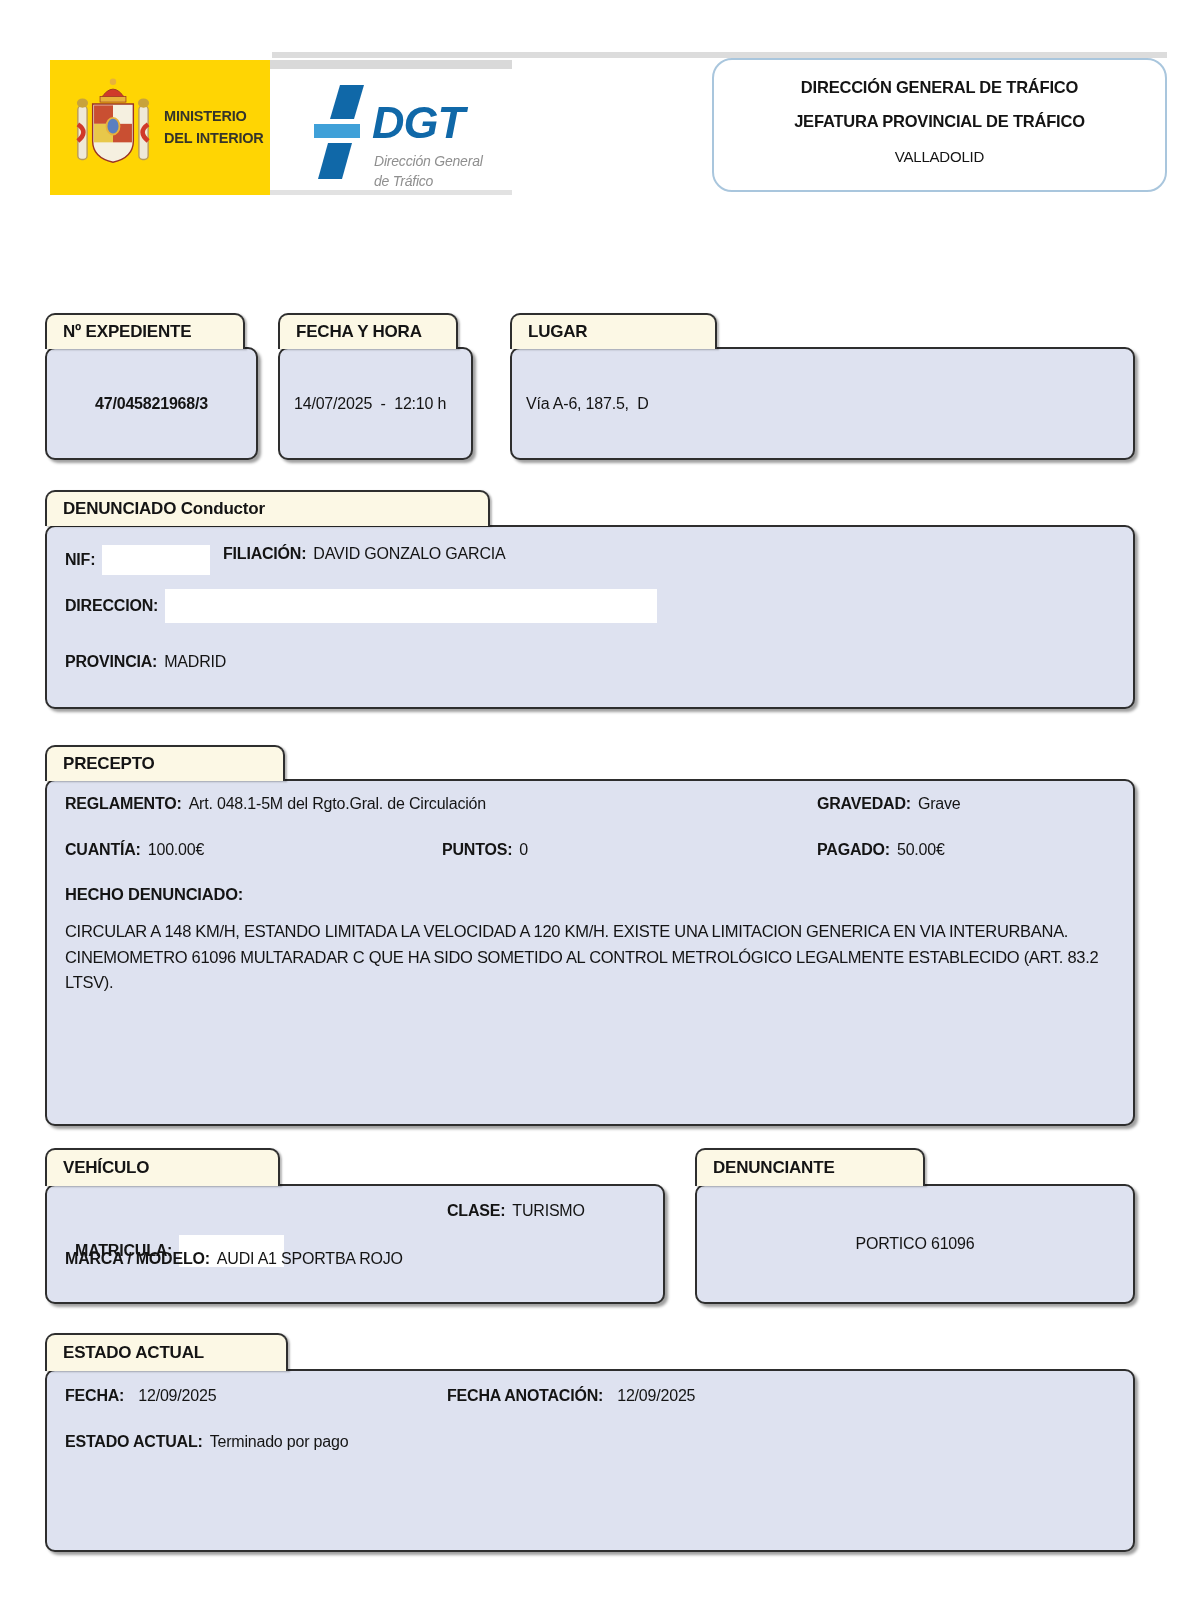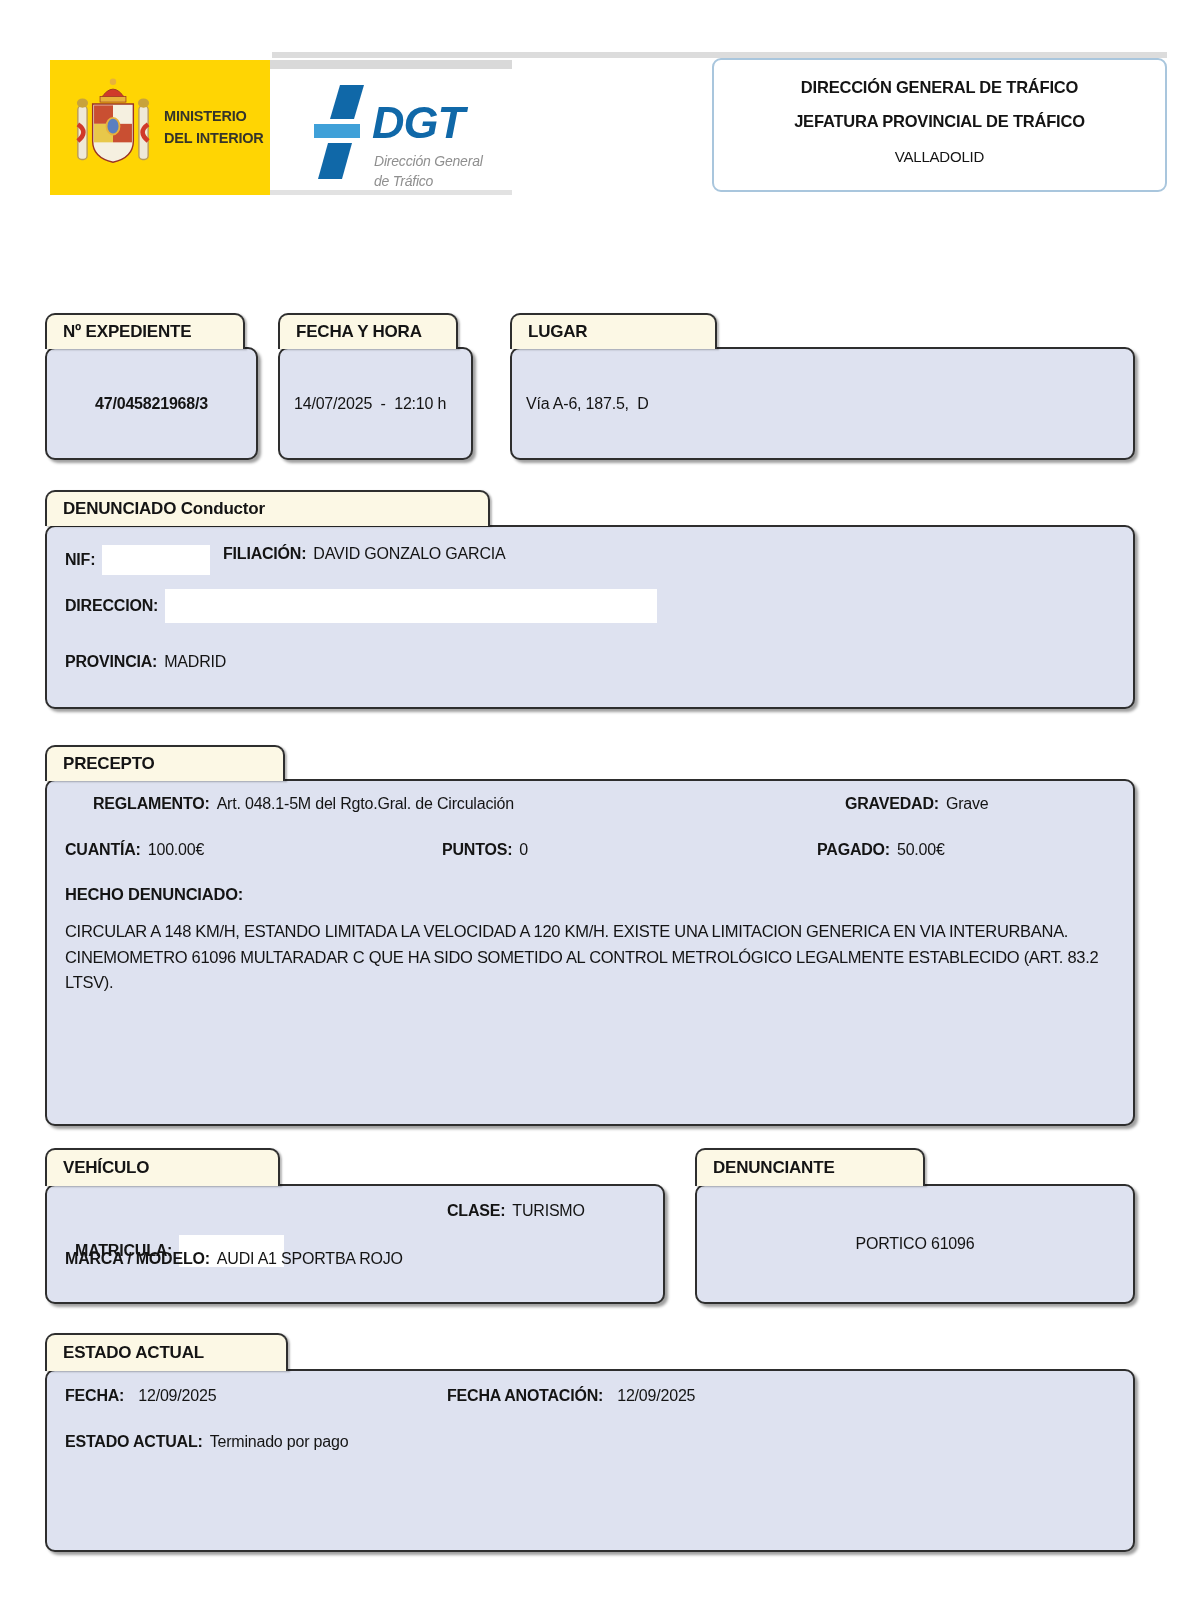--- a/index.html
+++ b/index.html
@@ -23,21 +23,21 @@
   .dgt-sym{position:absolute;left:44px;top:14px;}
   .dgt-acronym{
     position:absolute;left:102px;top:28px;font-size:45px;font-weight:bold;font-style:italic;
     color:#1068a8;letter-spacing:-1px;
   }
   .dgt-sub{
     position:absolute;left:104px;top:82px;font-size:14px;font-style:italic;color:#8f8f8f;line-height:1.45;
   }
   .office-box{
     position:absolute;left:712px;top:58px;width:455px;height:134px;box-sizing:border-box;
-    background:#ffffff;border:2px solid #a9c6dd;border-radius:9px;text-align:center;
+    background:#ffffff;border:2px solid #a9c6dd;border-radius:20px;text-align:center;
   }
   .office-l1{margin-top:18px;font-size:16.5px;font-weight:bold;}
   .office-l2{margin-top:15px;font-size:16.5px;font-weight:bold;}
   .office-l3{margin-top:17px;font-size:15px;}
   
   .sec{position:absolute;}
   .tab{
     position:absolute;left:0;top:0;height:36px;z-index:2;box-sizing:border-box;
     background:#fcf8e5;border:2px solid #2e2e2e;border-bottom:none;
     border-radius:10px 10px 0 0;display:flex;align-items:center;padding-left:16px;
@@ -171,21 +171,21 @@
         </span>
       </div>
     </div>
   </div>
 
   <div class="sec" style="left:45px;top:745px;width:1090px;height:383px;">
     <div class="tab" style="width:240px;">
       <span>PRECEPTO</span>
     </div>
     <div class="panel" style="top:34px;width:1090px;height:347px;">
-      <div class="row" style="top:14px;margin-left:28px;">
+      <div class="row" style="top:14px;">
         <span class="pair" style="left:18px;">
           <span class="lbl">REGLAMENTO:</span>
           <span class="val">Art. 048.1-5M del Rgto.Gral. de Circulación</span>
         </span>
         <span class="pair" style="left:770px;">
           <span class="lbl">GRAVEDAD:</span>
           <span class="val">Grave</span>
         </span>
       </div>
       <div class="row" style="top:60px;">

